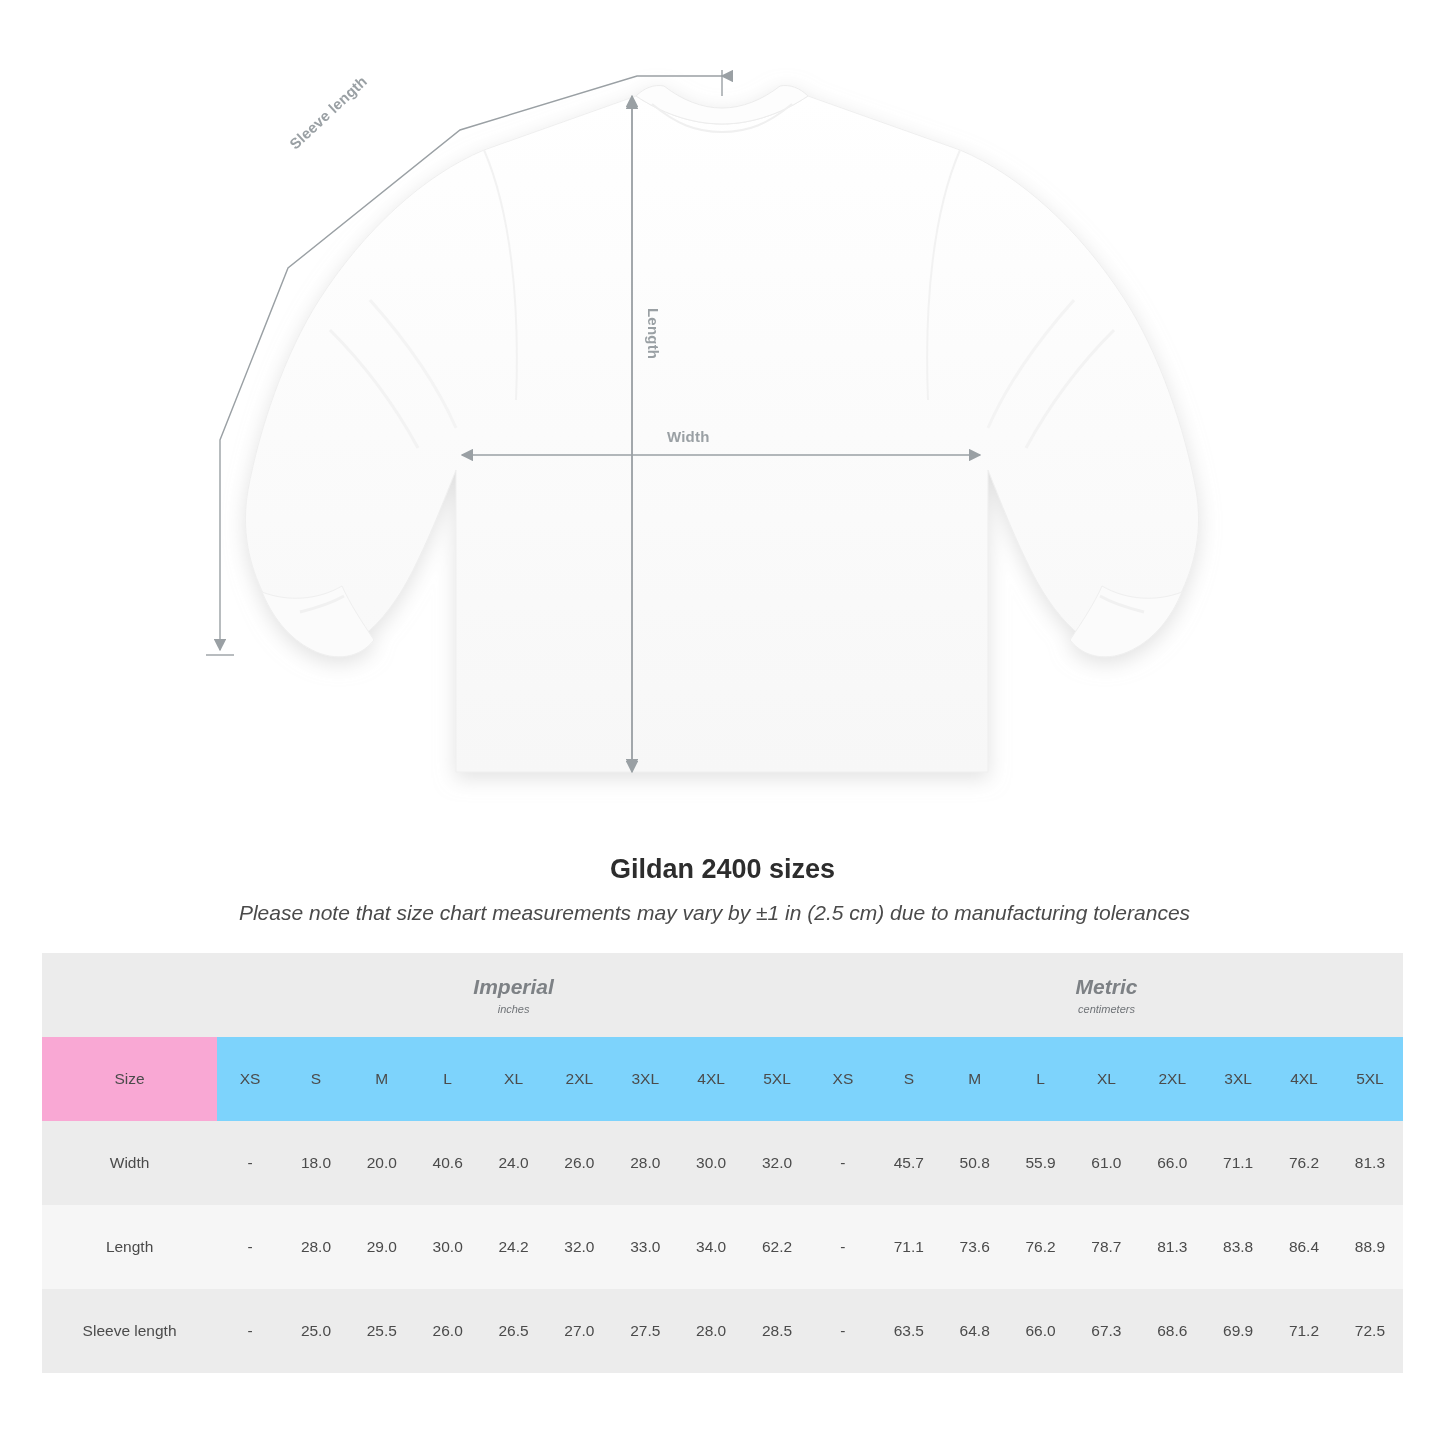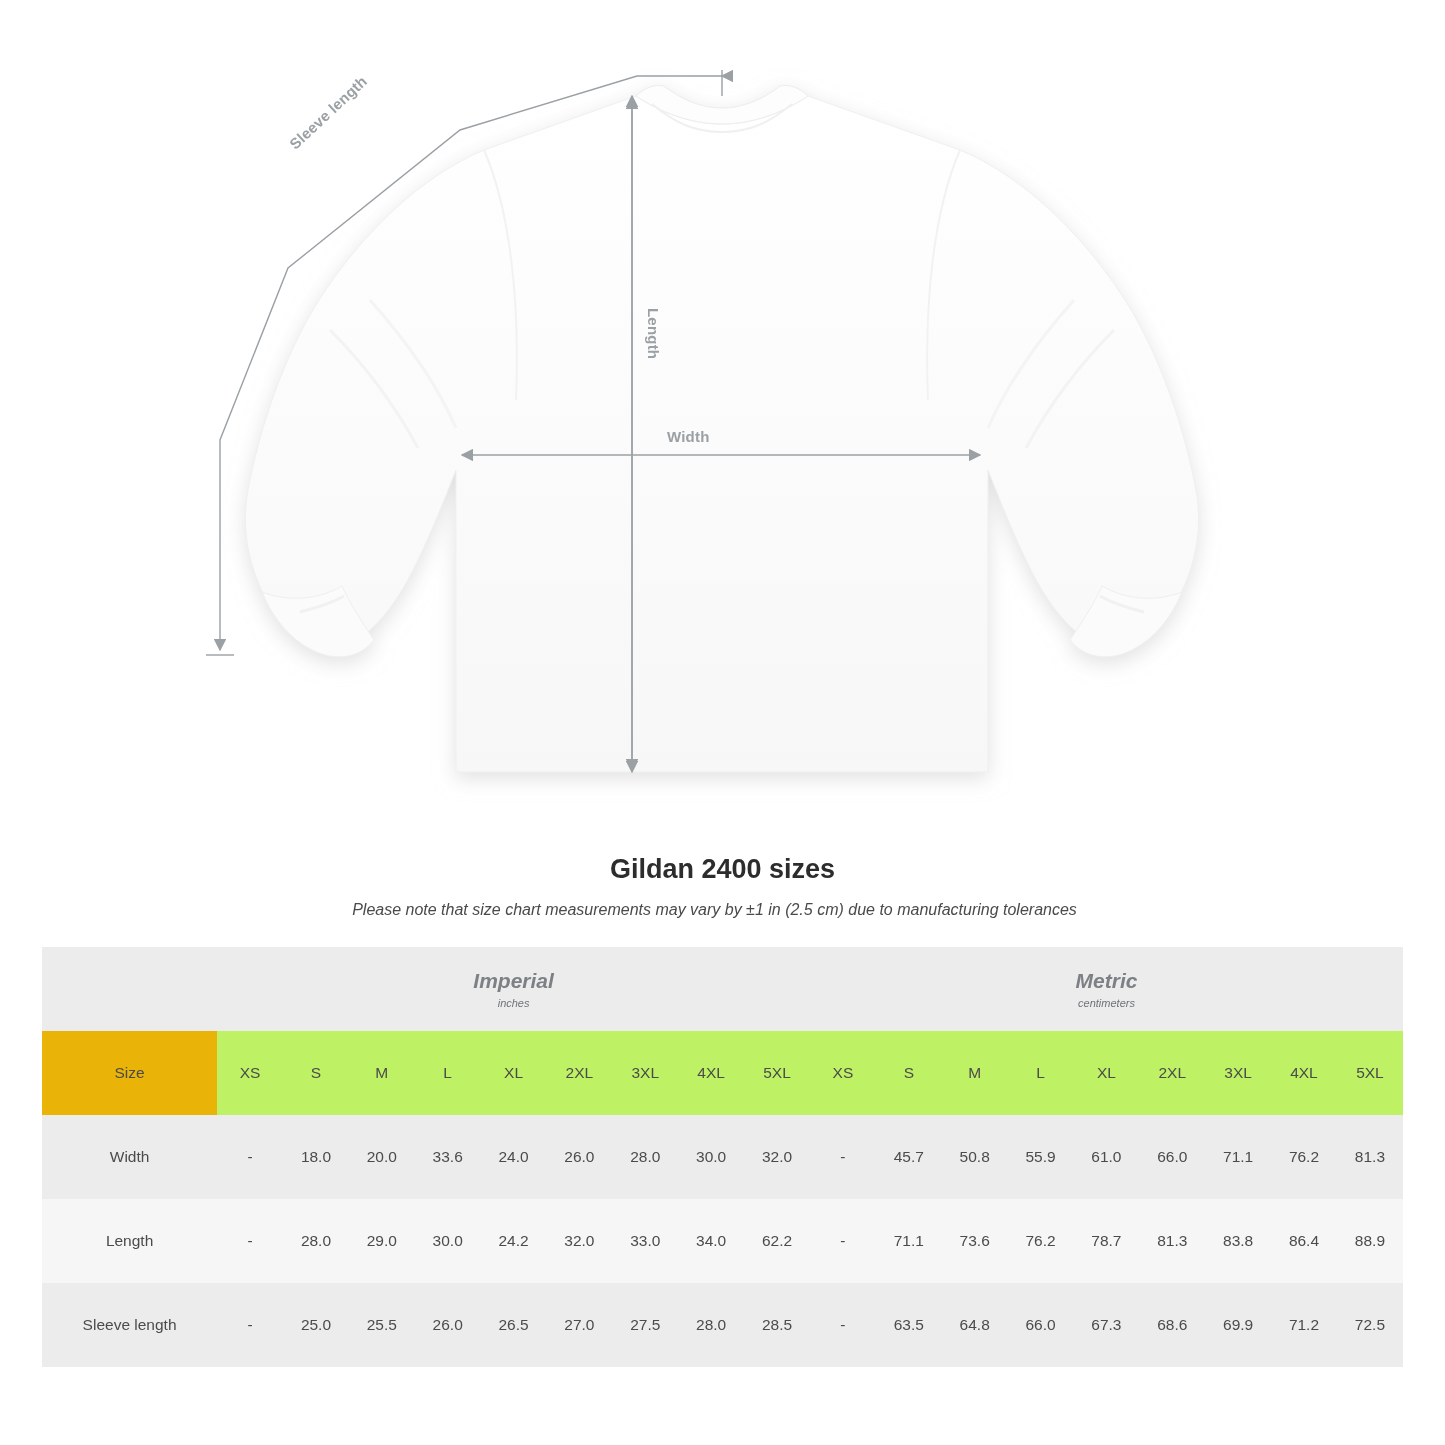--- a/index.html
+++ b/index.html
@@ -55,21 +55,21 @@
     text-align: center;
     margin-top: 24px;
   }
   .chart-title {
     font-size: 27px;
     font-weight: bold;
     color: #2d2d2d;
     margin: 0;
   }
   .chart-note {
-    font-size: 16px;
+    font-size: 21px;
     font-style: italic;
     color: #4a4a4a;
     margin: 16px 16px 0 0;
   }
 
   
   .table-wrap {
     margin: 28px 42px 0 42px;
   }
   table.size-table {
@@ -97,27 +97,27 @@
     color: #7d8185;
     line-height: 1.35;
   }
   .unit-sub {
     font-size: 11px;
     font-style: italic;
     color: #6f7377;
     line-height: 1.5;
   }
   .head-row td {
-    background: #bef264;
+    background: #7dd3fc;
     font-weight: bold;
     color: #3c3c3c;
     font-size: 16px;
   }
   .head-row td.rowlabel {
-    background: #eab308;
+    background: #f9a8d4;
     text-align: center;
   }
   tr.band td {
     background: #ececec;
   }
   tr.band-alt td {
     background: #f6f6f6;
   }
   td.rowlabel {
     font-weight: bold;
@@ -274,21 +274,21 @@
           <td>2XL</td>
           <td>3XL</td>
           <td>4XL</td>
           <td>5XL</td>
         </tr>
         <tr class="band">
           <td class="rowlabel">Width</td>
           <td>-</td>
           <td>18.0</td>
           <td>20.0</td>
-          <td>33.6</td>
+          <td>40.6</td>
           <td>24.0</td>
           <td>26.0</td>
           <td>28.0</td>
           <td>30.0</td>
           <td>32.0</td>
           <td>-</td>
           <td>45.7</td>
           <td>50.8</td>
           <td>55.9</td>
           <td>61.0</td>

